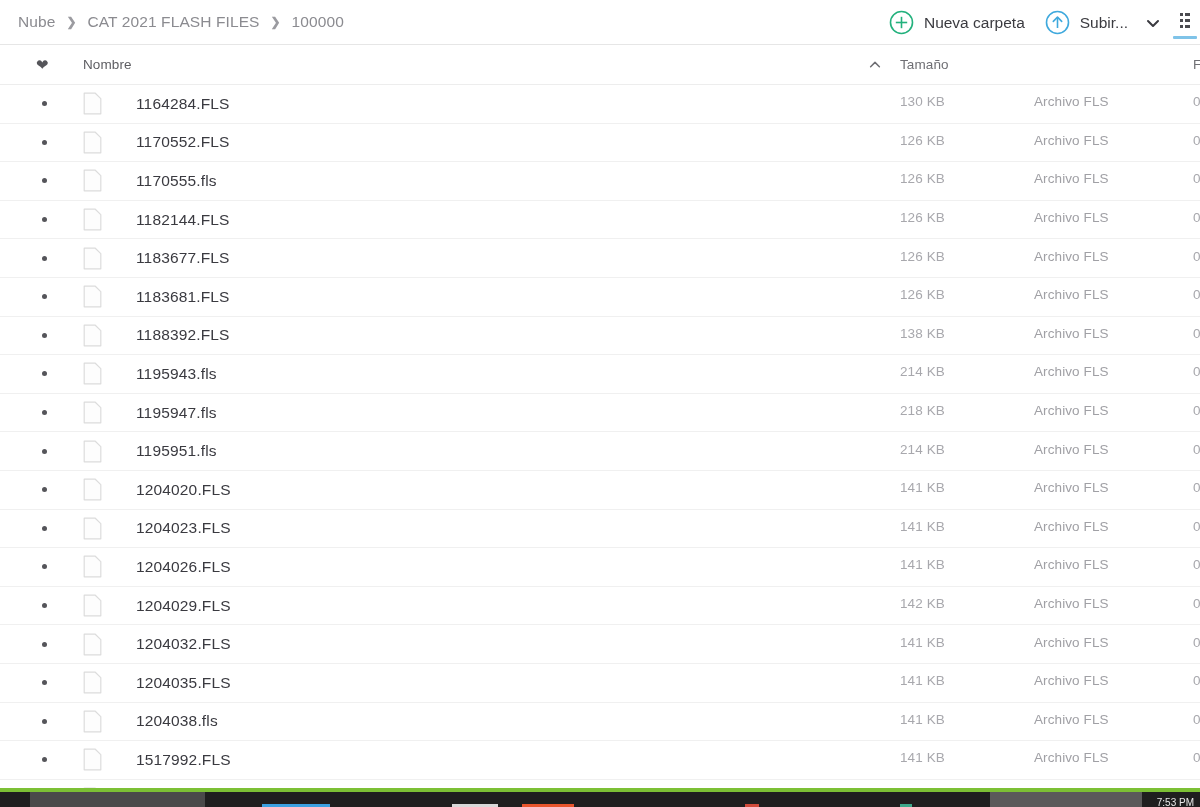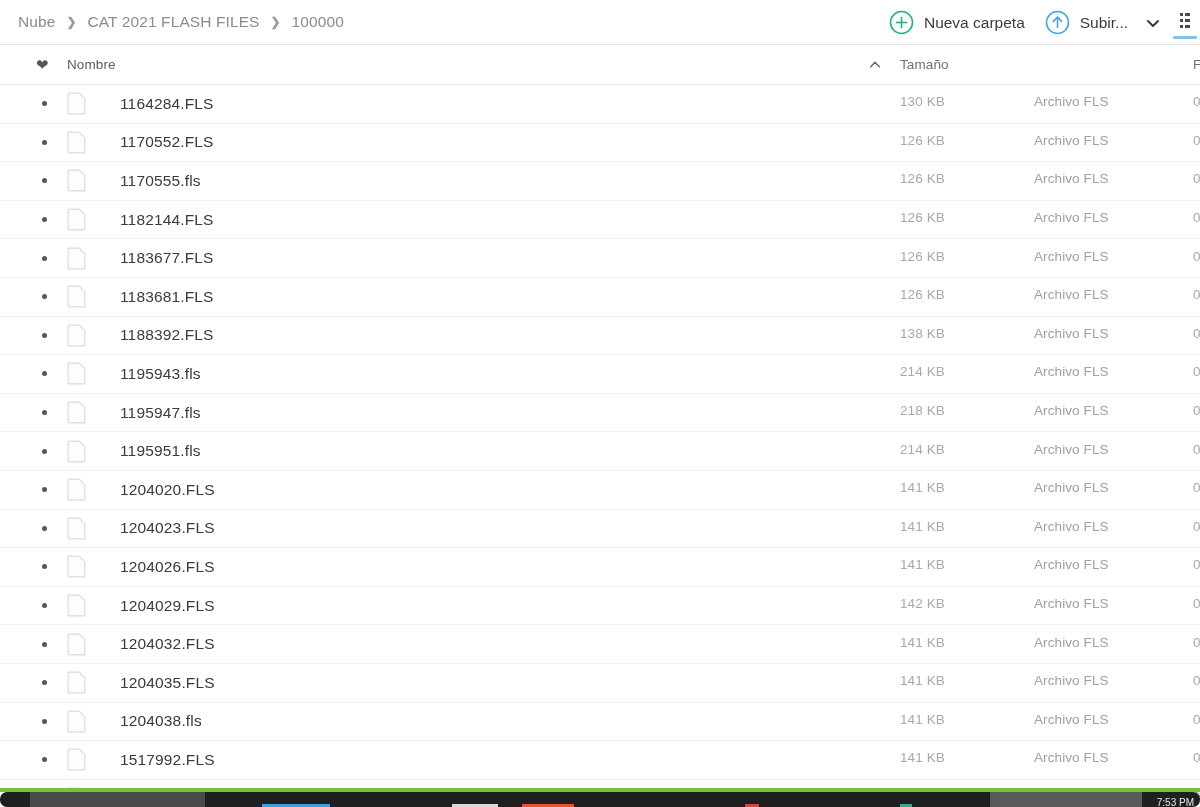--- a/index.html
+++ b/index.html
@@ -59,21 +59,21 @@
   }
 
   
   .col-head {
     position:relative; height:40px;
     border-bottom:1px solid #ededed;
     background:#fff;
   }
   .col-head .cell, .row .cell { position:absolute; top:0; height:100%; display:flex; align-items:center; }
   .c-fav   { left:36px;  width:30px; }
-  .c-name  { left:67px;  width:780px; }
+  .c-name  { left:83px;  width:780px; }
   .c-sort  { left:868px; width:24px; }
   .c-size  { left:900px; width:120px; justify-content:flex-start; }
   .c-type  { left:1034px; width:140px; }
   .c-date  { left:1193px; width:40px; }
 
   .head-label { font-size:13.5px; color:#5d5d62; letter-spacing:.1px; }
   .head-label.muted { color:#6f6f74; }
 
   .heart { color:#55555a; font-size:15px; line-height:1; }
   .chev-up svg { display:block; }
@@ -101,21 +101,20 @@
   .cellval.type { color:#a0a0a5; }
 
   
   .green-bar {
     position:absolute; left:0; bottom:15px; width:1200px; height:4px;
     background:#7cc035;
   }
   .taskbar {
     position:absolute; left:0; bottom:0; width:1200px; height:15px;
     background:#1f1f1f;
-    border-radius:7px;
   }
   .tb-item { position:absolute; bottom:0; height:15px; }
   .clock {
     position:absolute; right:6px; bottom:-1px;
     font-size:10px; color:#e8e8e8; font-family:"Liberation Sans", sans-serif;
     white-space:nowrap;
   }
 </style>
 </head>
 <body>

